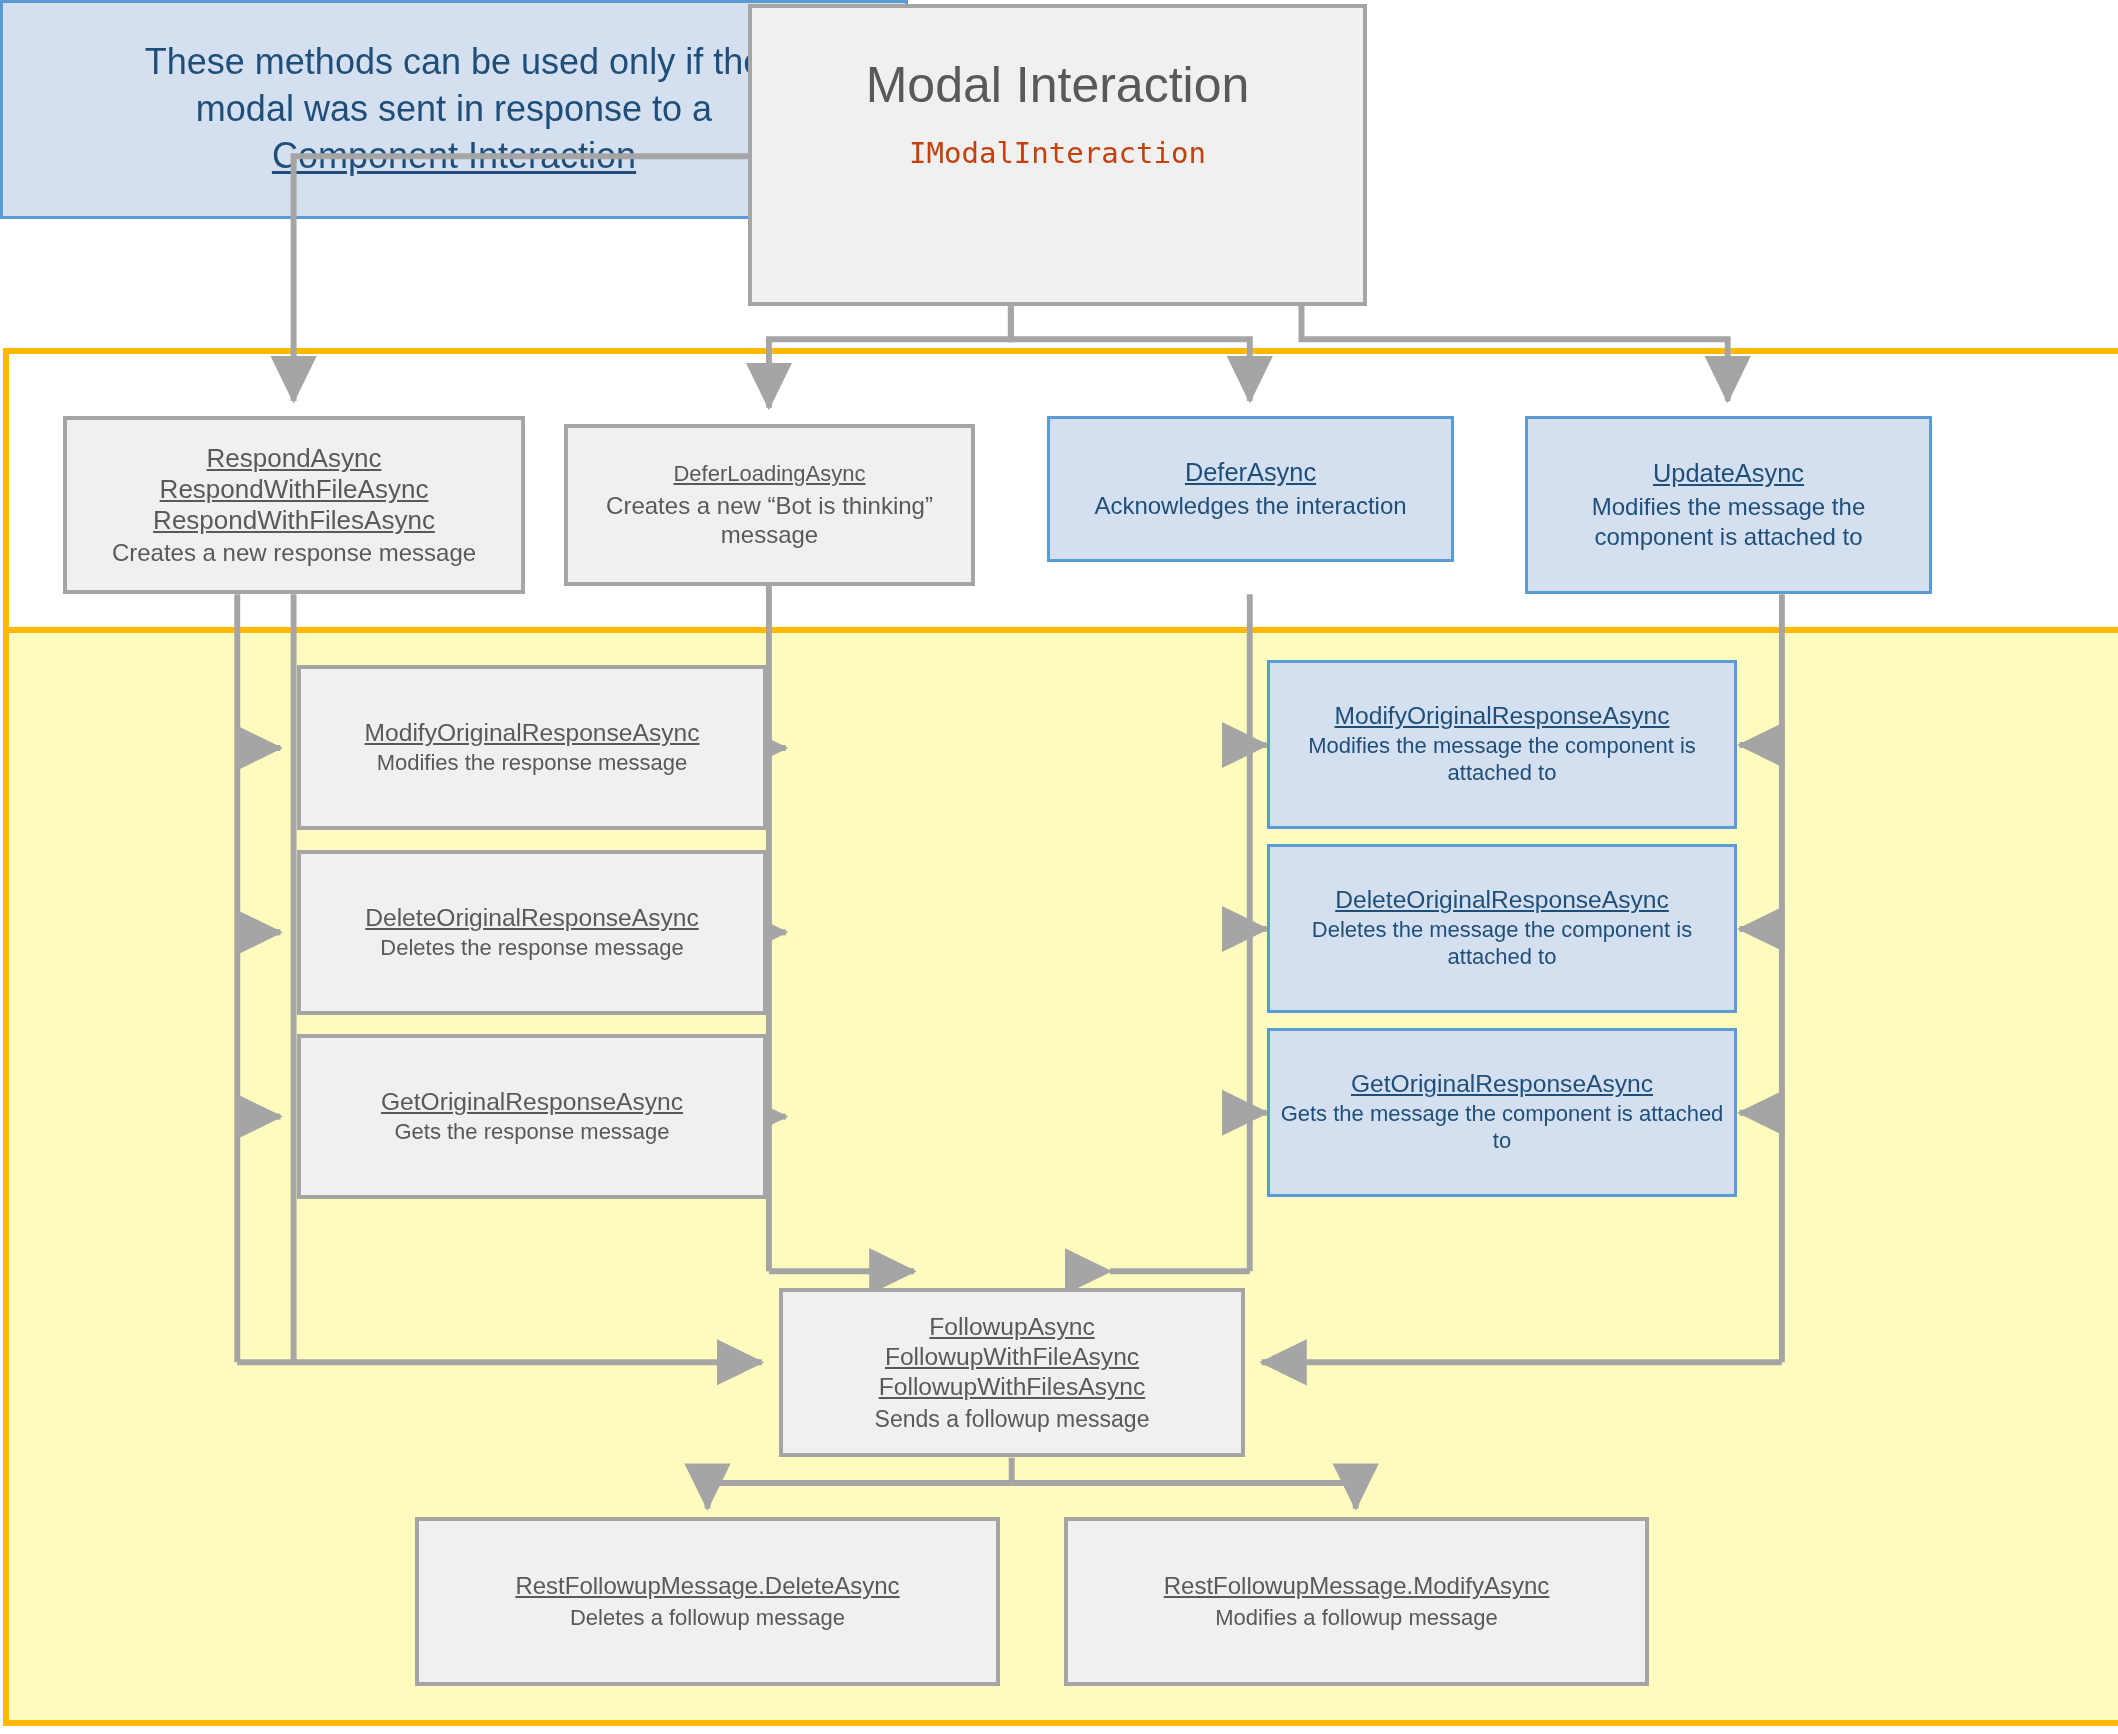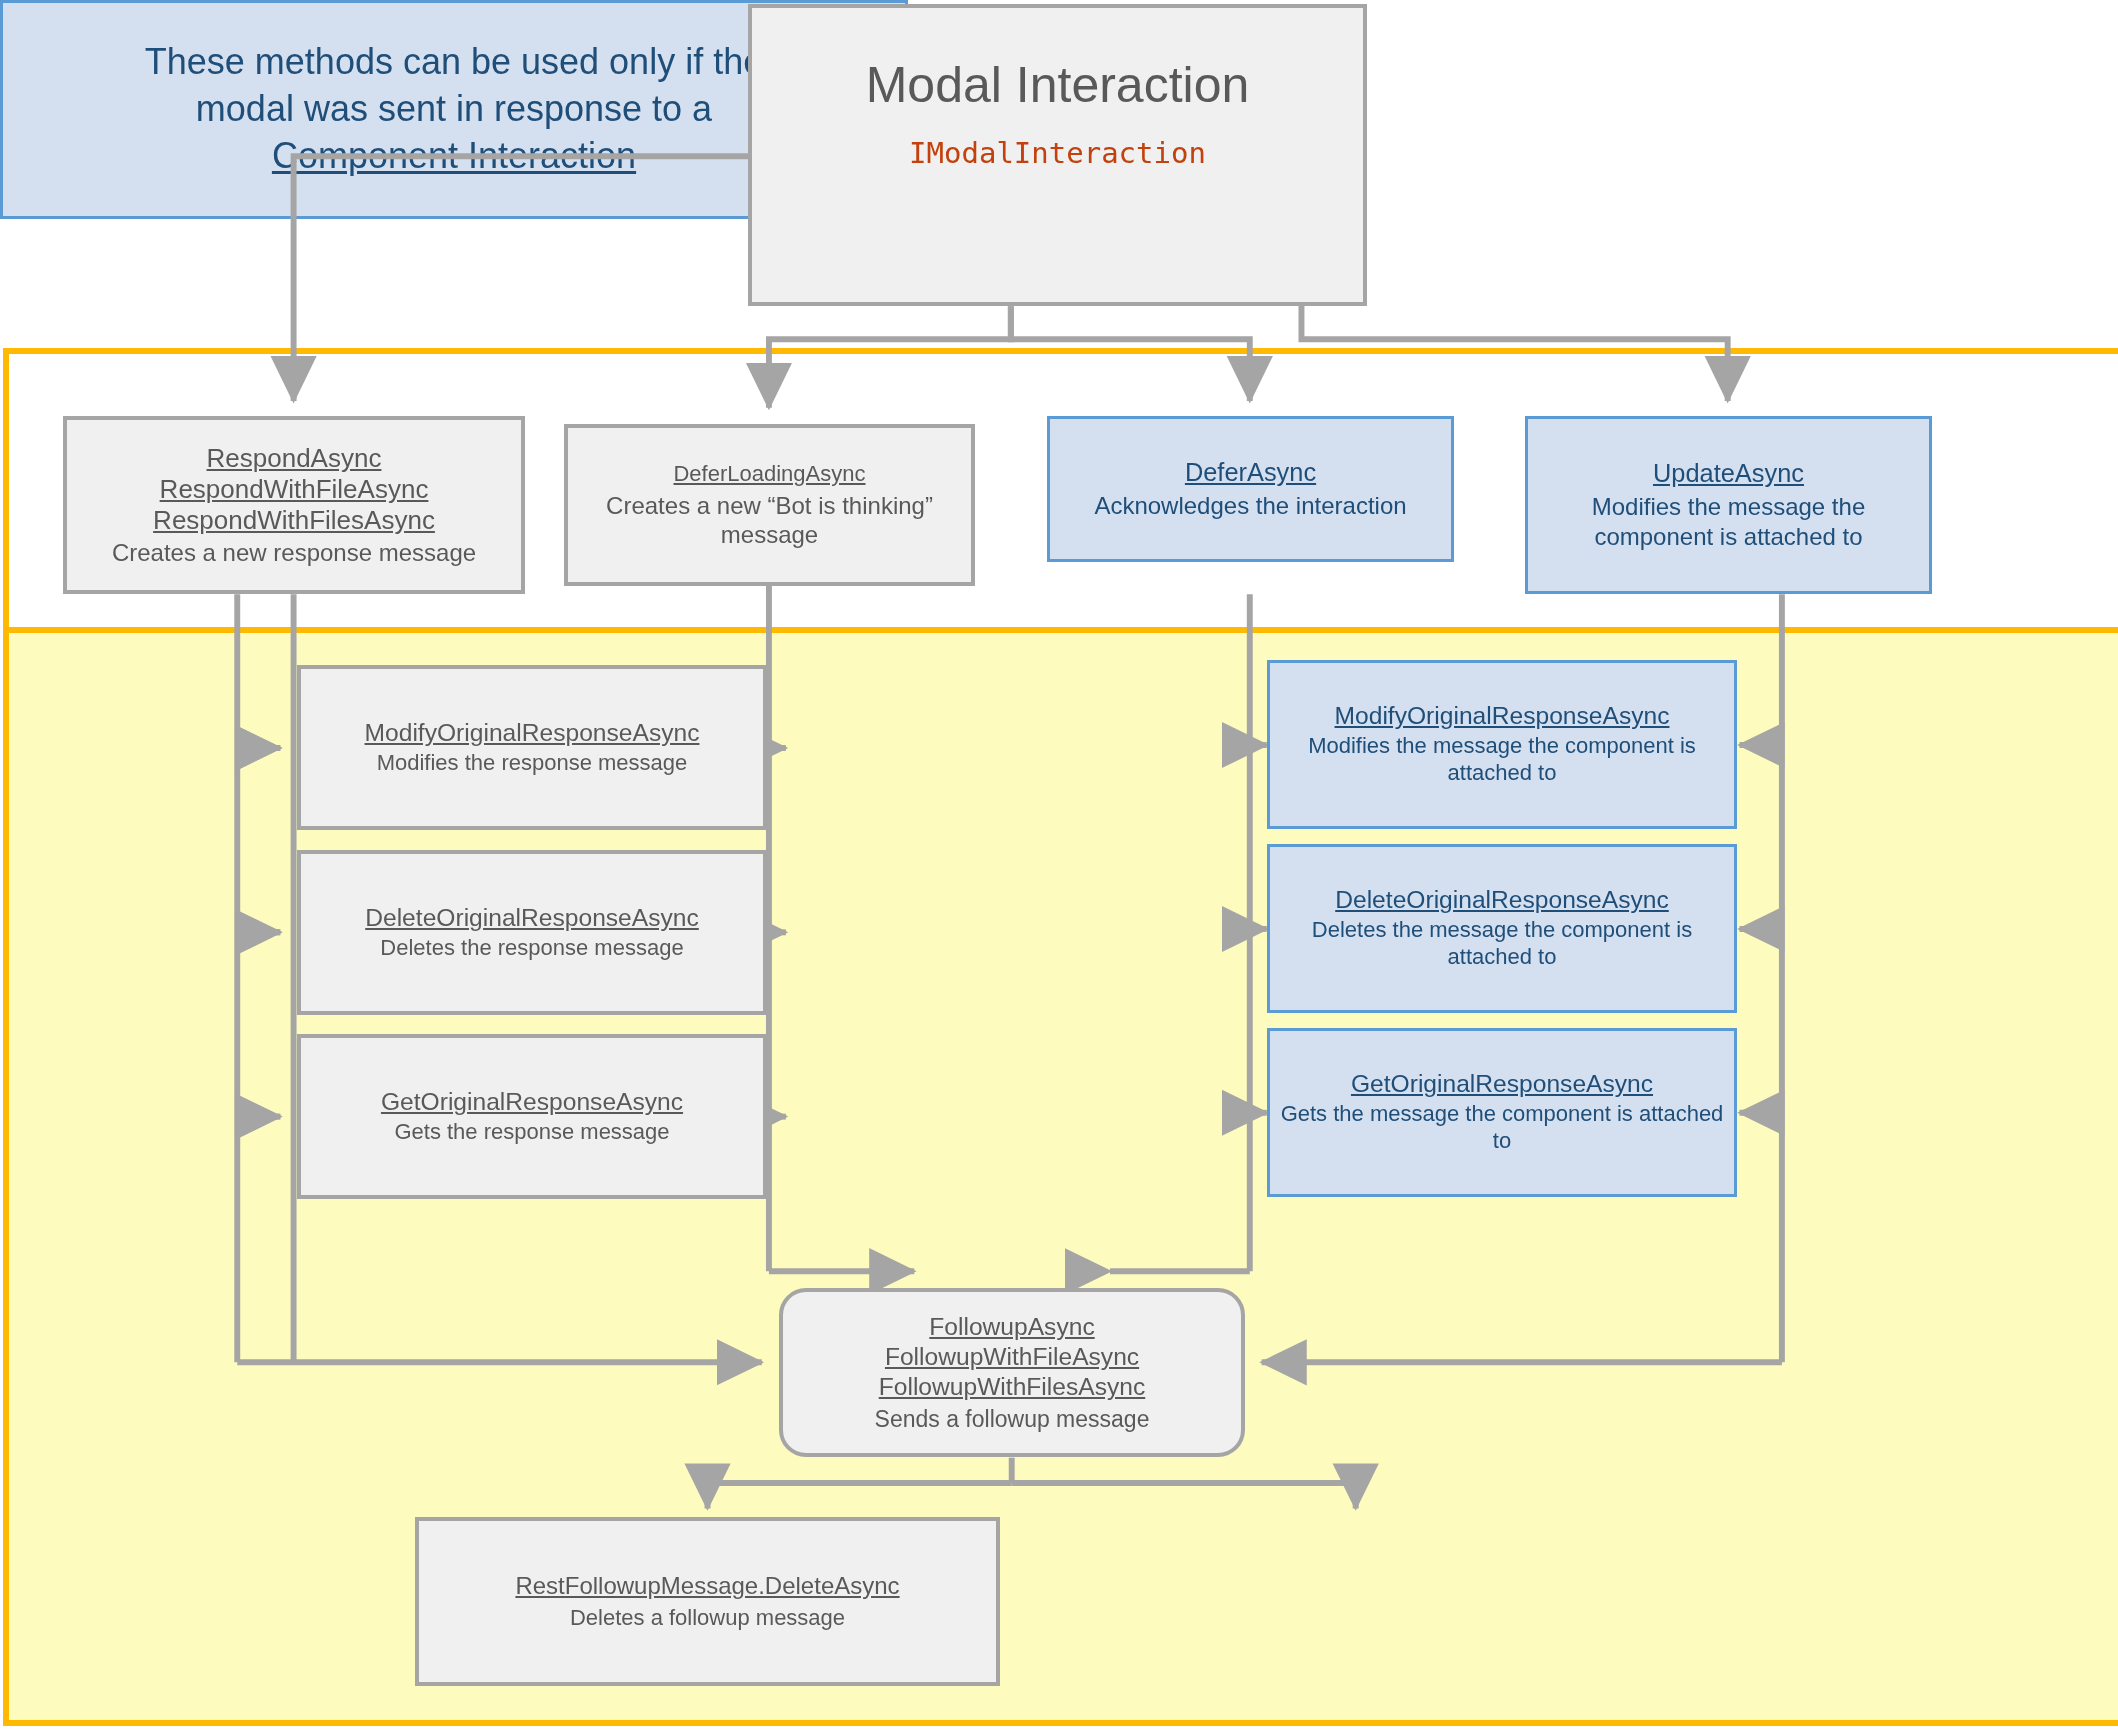--- a/index.html
+++ b/index.html
@@ -132,21 +132,21 @@
   .midgray .desc { font-size:22px; margin-top:2.5px;text-align:center; }
 
   
   #node-b-modify { left:1267px; top:660px; width:470px; height:169px; }
   #node-b-delete { left:1267px; top:844px; width:470px; height:169px; }
   #node-b-get    { left:1267px; top:1028px; width:470px; height:169px; }
   .midblue .title{ font-size:24.6px; }
   .midblue .desc { font-size:22px; margin-top:2.5px; line-height:1.22; }
 
   
-  #node-followup{ left:779px; top:1288px; width:466px; height:169px;border-radius:27px; }
+  #node-followup{ left:779px; top:1288px; width:466px; height:169px; }
   #node-followup .title{ font-size:24.6px; line-height:1.22; }
   #node-followup .desc { font-size:23px; margin-top:3.4px; }
 
   
   #node-restdelete{ left:415px;  top:1517px; width:585px; height:169px; }
   #node-restmodify{ left:1064px; top:1517px; width:585px; height:169px; }
   .bottomnode .title{ font-size:24px; }
   .bottomnode .desc { font-size:22px; margin-top:5.1px; }
 </style>
 </head>
@@ -320,15 +320,19 @@
     <div class="title">FollowupAsync</div>
     <div class="title">FollowupWithFileAsync</div>
     <div class="title">FollowupWithFilesAsync</div>
     <div class="desc">Sends a followup message</div>
   </div>
 
   <div id="node-restdelete" class="node gray bottomnode">
     <div class="title">RestFollowupMessage.DeleteAsync</div>
     <div class="desc">Deletes a followup message</div>
   </div>
+  <div id="node-restmodify" class="node gray bottomnode">
+    <div class="title">RestFollowupMessage.ModifyAsync</div>
+    <div class="desc">Modifies a followup message</div>
+  </div>
 
 </div>
 
 
 </body></html>

